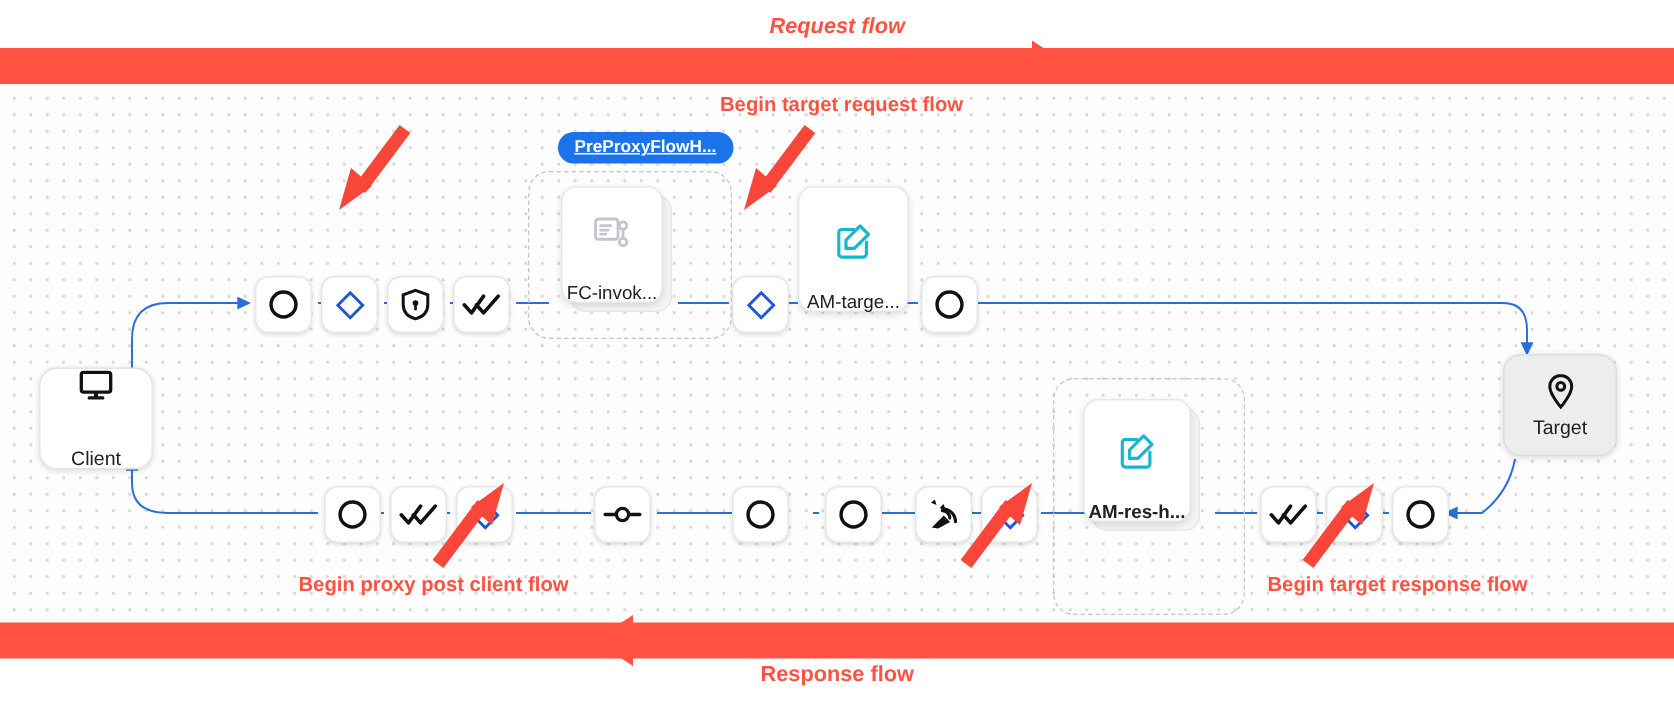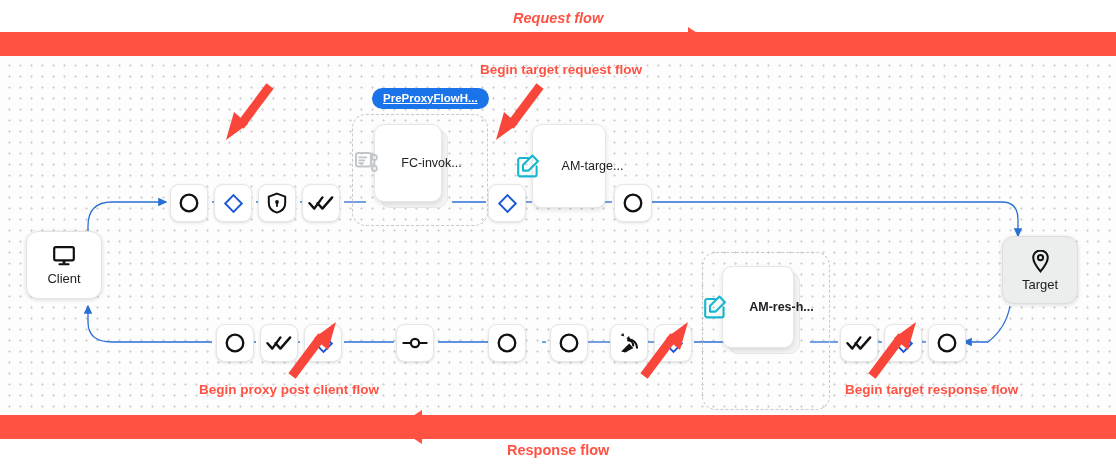--- a/index.html
+++ b/index.html
@@ -61,21 +61,21 @@
 
   
   .card-wrap{position:absolute;}
   .card-back{
     position:absolute;left:6px;top:6px;width:66px;height:76px;border-radius:10px;
     background:#f4f4f5;border:1px solid #e7e7e8;
   }
   .card{
     position:absolute;left:0;top:0;width:66px;height:76px;border-radius:10px;
     background:#ffffff;border:1px solid #e7e7e8;box-shadow:0 2px 5px rgba(0,0,0,.12);
-    display:flex;flex-direction:row;align-items:center;justify-content:center;gap:21px;
+    display:flex;flex-direction:column;align-items:center;justify-content:flex-end;gap:21px;
   }
   .card .clbl{font-size:12.5px;color:#202124;line-height:1;white-space:nowrap;}
 
   
   .hook-group{
     position:absolute;border:1.6px dashed #c8c8c8;border-radius:14px;background:transparent;
   }
   .hook-pill{
     position:absolute;background:#1a73e8;color:#ffffff;border-radius:11px;
     font-size:11.5px;font-weight:bold;padding:4px 11px;white-space:nowrap;line-height:1.15;
@@ -130,21 +130,21 @@
         <path d="M498,286 L438,286"></path>
         <path d="M394,286 L344,286"></path>
         <path d="M300,286 L294,286"></path>
         <path d="M256,286 L250,286"></path>
 
         <path d="M212,286 L112,286 Q88,286 88,266 L88,250" marker-end="url(#ah)"></path>
         <path d="M968,286 L964,286" marker-end="url(#ah)"></path>
       </g>
     </svg>
 
-    <div class="endpoint" style="left:26px;top:175px;">
+    <div class="endpoint" style="left:26px;top:189px;justify-content:space-between;">
       <span>
         <svg class="icon-svg" width="24" height="22" viewBox="0 0 24 22">
           <rect x="2.2" y="2.2" width="19.6" height="13.2" rx="1.6" fill="none" stroke="#111" stroke-width="2.2"></rect>
           <rect x="10.6" y="15.4" width="2.8" height="3.4" fill="#111"></rect>
           <rect x="6.4" y="18.2" width="11.2" height="2.1" rx="1" fill="#111"></rect>
         </svg>
       </span>
       <span class="lbl">Client</span>
     </div>
 

